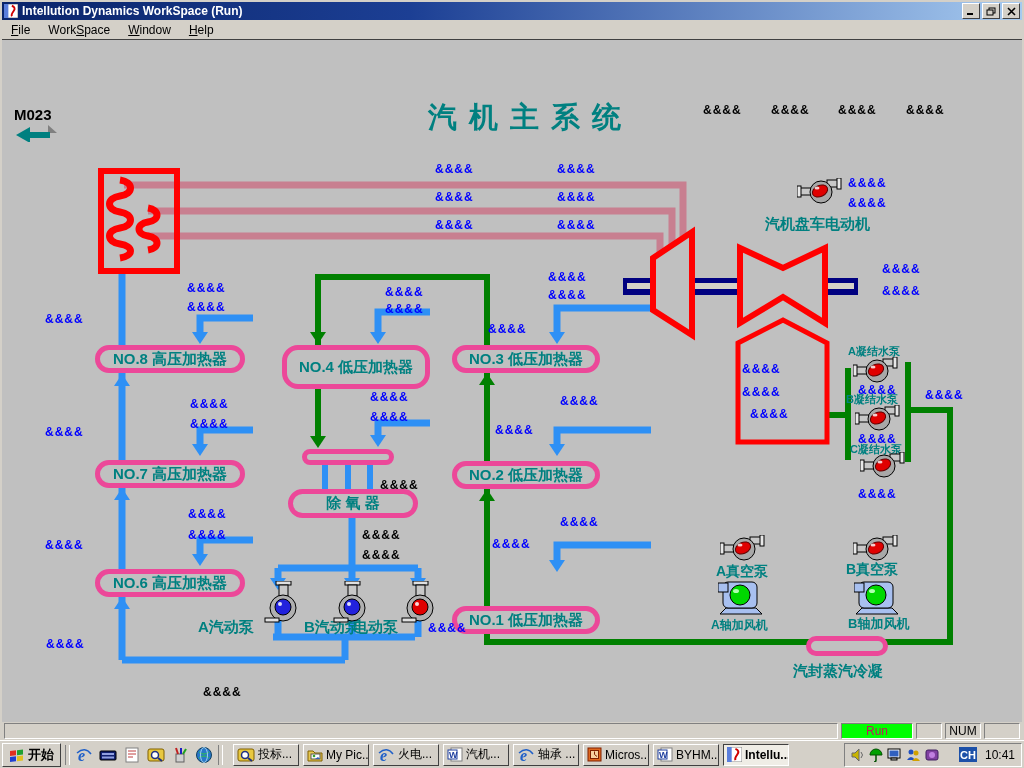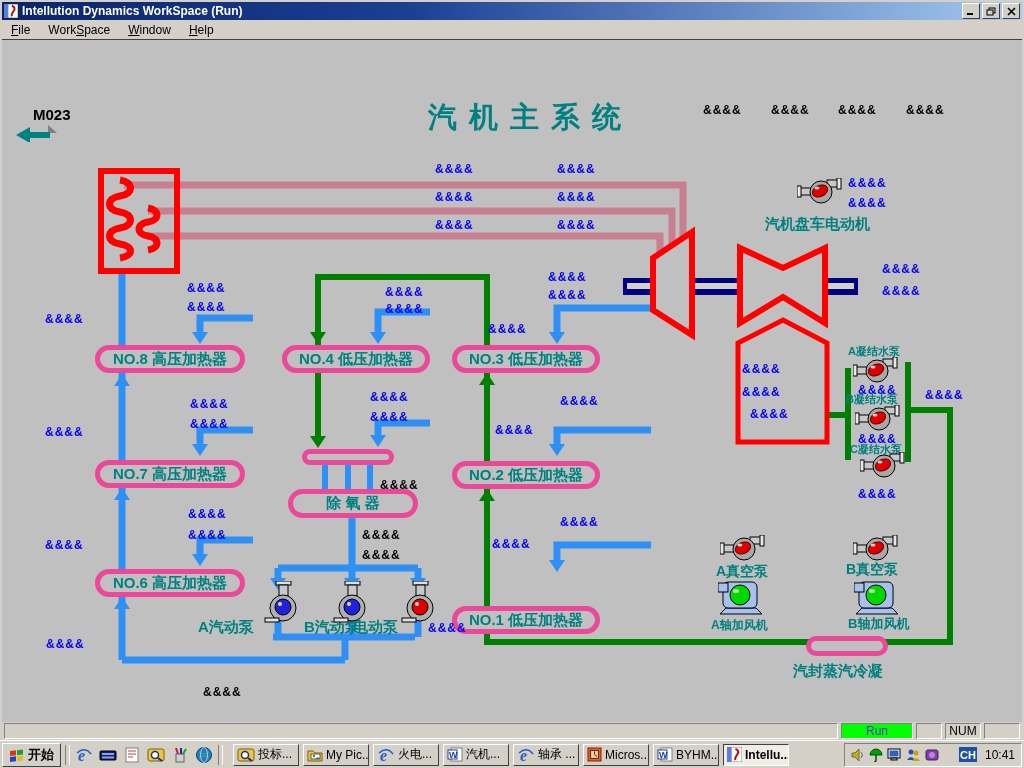--- a/index.html
+++ b/index.html
@@ -23,31 +23,31 @@
   #piping{position:absolute;left:0;top:0;z-index:1;}
   #boiler{position:absolute;left:96px;top:128px;width:82px;height:106px;border:6px solid #ff0000;
     z-index:2;box-sizing:border-box;}
   .stadium{position:absolute;border:5px solid #ec4899;border-radius:16px;background:#c0c0c0;
     z-index:3;box-sizing:border-box;display:flex;align-items:center;justify-content:center;
     color:#008080;font-weight:bold;font-size:15px;white-space:nowrap;}
   .tag{position:absolute;z-index:4;font-size:12px;font-weight:bold;letter-spacing:1px;white-space:nowrap;}
   .tag.b{color:#0000ff;} .tag.k{color:#000000;}
   .eq-label{position:absolute;z-index:4;color:#008080;font-weight:bold;white-space:nowrap;}
   .equip{position:absolute;z-index:5;line-height:0;}
-  #page-code{position:absolute;left:12px;top:66px;z-index:4;font-size:15px;font-weight:bold;color:#000;margin-left:19px;}
+  #page-code{position:absolute;left:12px;top:66px;z-index:4;font-size:15px;font-weight:bold;color:#000;}
   #page-arrow{position:absolute;left:12px;top:84px;z-index:4;}
   #diagram-title{position:absolute;left:426px;top:58px;z-index:4;color:#008080;font-weight:bold;
     font-size:29px;letter-spacing:12px;font-family:"DejaVu Serif",serif;white-space:nowrap;}
   
   #statusbar{position:absolute;left:2px;top:722px;width:1020px;height:18px;background:#d4d0c8;
     display:flex;align-items:center;gap:3px;padding:0 2px;box-sizing:border-box;font-size:12px;}
   .sb-cell{height:14px;border:1px solid;border-color:#808080 #fff #fff #808080;
     display:flex;align-items:center;justify-content:center;}
   #sb-left{flex:1;}
-  #sb-run{width:70px;background:#00ff00;color:#6d28d9;}
+  #sb-run{width:70px;background:#00ff00;color:#be185d;}
   #sb-pad1{width:24px;} #sb-num{width:34px;} #sb-pad2{width:34px;}
   
   #taskbar{position:absolute;left:0;top:740px;width:1024px;height:28px;background:#d4d0c8;
     border-top:1px solid #fff;box-sizing:border-box;display:flex;align-items:center;padding:0 2px;}
   #start-btn{height:22px;display:flex;align-items:center;gap:3px;padding:0 6px;background:#d4d0c8;
     border:1px solid;border-color:#fff #404040 #404040 #fff;font-weight:bold;font-size:13px;}
   .tb-sep{width:3px;height:20px;border-left:1px solid #808080;border-right:1px solid #fff;margin:0 4px;}
   #quick-launch{display:flex;align-items:center;gap:4px;}
   .ql{width:20px;height:20px;display:flex;align-items:center;justify-content:center;}
   #tasks{display:flex;align-items:center;gap:4px;margin-left:6px;flex:1;}
@@ -187,21 +187,21 @@
       <svg width="44" height="18">
           <polygon points="34,1 43,9 34,9" fill="#808080"></polygon>
           <polygon points="2,11 16,3 16,8 36,8 36,14 16,14 16,19" fill="#008080"></polygon>
         </svg>
     </div>
     <div id="diagram-title">汽机主系统</div>
 
   <div class="stadium" style="left: 93px; top: 305px; width: 150px; height: 28px;">NO.8 高压加热器</div>
       <div class="stadium" style="left: 93px; top: 420px; width: 150px; height: 28px;">NO.7 高压加热器</div>
       <div class="stadium" style="left: 93px; top: 529px; width: 150px; height: 28px;">NO.6 高压加热器</div>
-      <div class="stadium" style="left: 280px; top: 305px; width: 148px; height: 28px;">NO.4 低压加热器</div>
+      <div class="stadium" style="left: 280px; top: 305px; width: 148px; height: 44px;">NO.4 低压加热器</div>
       <div class="stadium" style="left: 450px; top: 305px; width: 148px; height: 28px;">NO.3 低压加热器</div>
       <div class="stadium" style="left: 450px; top: 421px; width: 148px; height: 28px;">NO.2 低压加热器</div>
       <div class="stadium" style="left: 450px; top: 566px; width: 148px; height: 28px;">NO.1 低压加热器</div>
       <div class="stadium" style="left: 286px; top: 449px; width: 130px; height: 29px;">除 氧 器</div>
       <div class="stadium" style="left: 300px; top: 409px; width: 92px; height: 16px;"></div>
       <div class="stadium" style="left: 804px; top: 596px; width: 82px; height: 20px;"></div>
       <div class="tag b" style="left: 433px; top: 122px;">&amp;&amp;&amp;&amp;</div>
       <div class="tag b" style="left: 555px; top: 122px;">&amp;&amp;&amp;&amp;</div>
       <div class="tag b" style="left: 433px; top: 150px;">&amp;&amp;&amp;&amp;</div>
       <div class="tag b" style="left: 555px; top: 150px;">&amp;&amp;&amp;&amp;</div>

